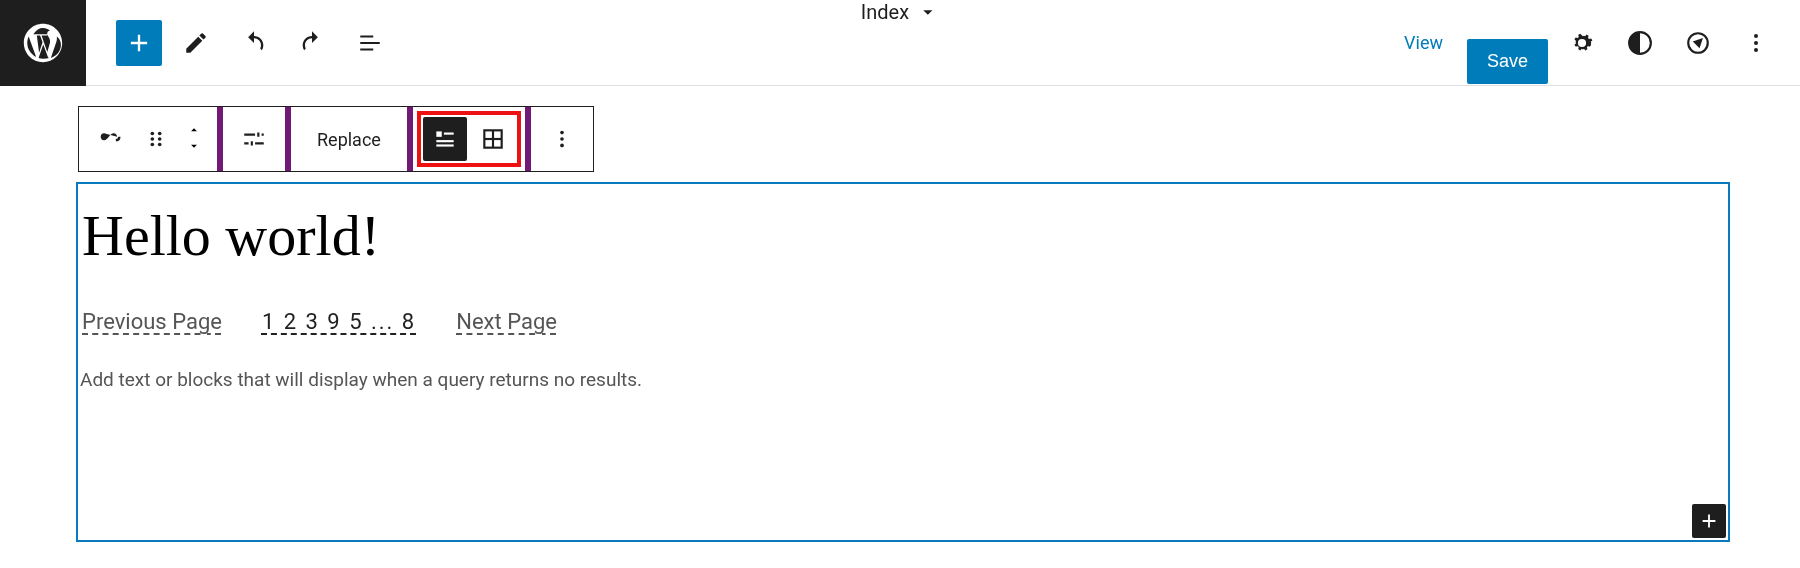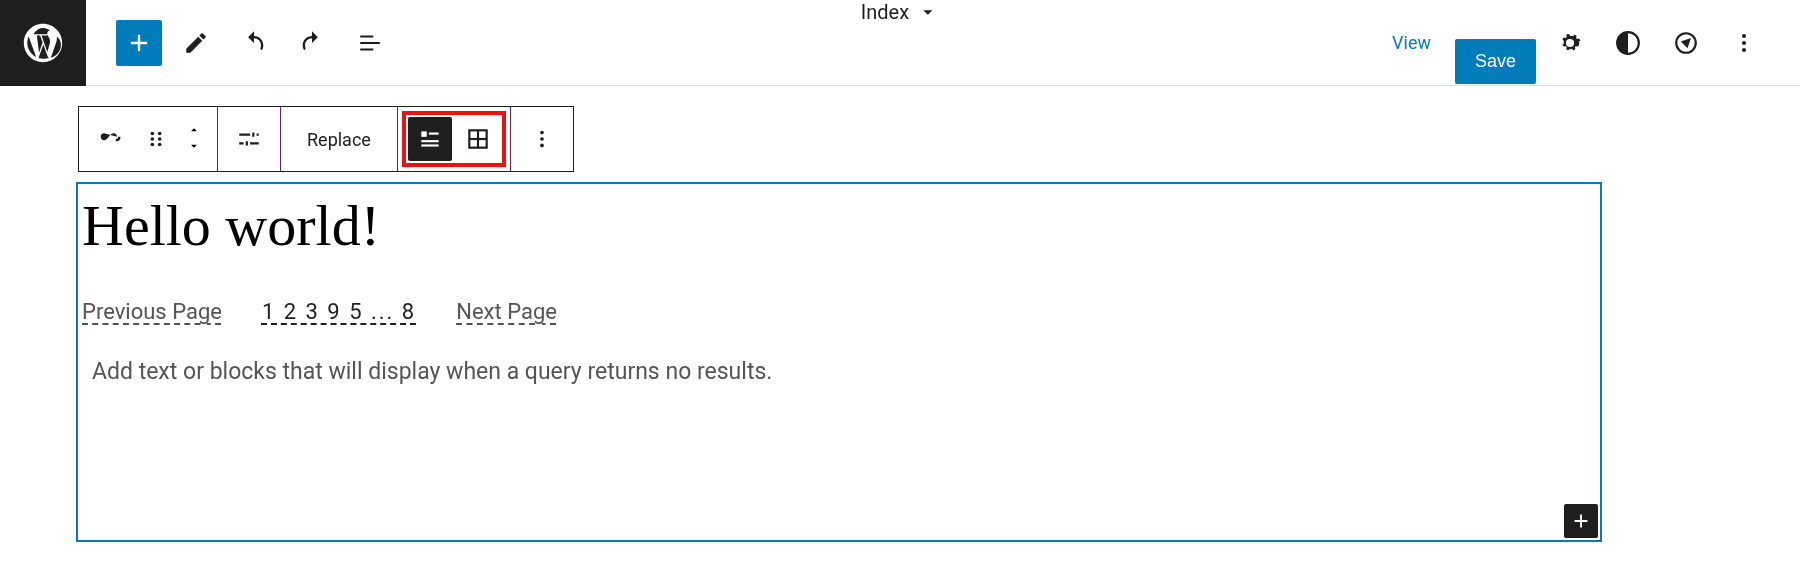--- a/index.html
+++ b/index.html
@@ -60,21 +60,21 @@
     gap: 8px;
     font-size: 20px;
     color: #1e1e1e;
     cursor: pointer;
   }
   .header-right {
     margin-left: auto;
     display: flex;
     align-items: center;
     gap: 10px;
-    padding-right: 32px;
+    padding-right: 20px;
   }
   .view-link {
     color: #007cba;
     font-size: 18px;
     padding: 10px 14px;
     cursor: pointer;
   }
   .save-btn {
     background: #007cba;
     color: #fff;
@@ -104,21 +104,21 @@
   }
   .block-toolbar {
     display: flex;
     border: 1px solid #1e1e1e;
     background: #fff;
     height: 66px;
   }
   .tb-group {
     display: flex;
     align-items: center;
-    border-right: 1px solid #701a75;
+    border-right: 6px solid #701a75;
     padding: 0 8px;
   }
   .tb-group:last-child { border-right: none; }
   .tb-btn {
     height: 100%;
     min-width: 46px;
     display: flex;
     align-items: center;
     justify-content: center;
     cursor: pointer;
@@ -163,24 +163,24 @@
   .view-pill.active {
     background: #1e1e1e;
     color: #fff;
   }
 
   
   .canvas {
     position: absolute;
     left: 76px;
     top: 182px;
-    width: 1526px;
+    width: 1654px;
     height: 360px;
     border: 2px solid #0a7abf;
-    padding: 6px 2px;
+    padding: 16px 2px;
   }
   .post-title {
     font-family: Georgia, 'Times New Roman', serif;
     font-size: 58px;
     font-weight: 400;
     color: #000;
     margin: 2px 0 40px 2px;
   }
   .post-date {
     font-size: 23px;
@@ -201,23 +201,23 @@
     cursor: pointer;
   }
   .pagination .nums {
     color: #222;
     text-decoration: underline dashed;
     text-underline-offset: 4px;
     letter-spacing: 2px;
     cursor: pointer;
   }
   .no-results {
-    font-size: 23px;
+    font-size: 19px;
     color: #555;
-    margin-left: 12px;
+    margin-left: 0;
   }
   .add-inserter {
     position: absolute;
     right: 2px;
     bottom: 2px;
     width: 34px;
     height: 34px;
     background: #1e1e1e;
     color: #fff;
     display: flex;

